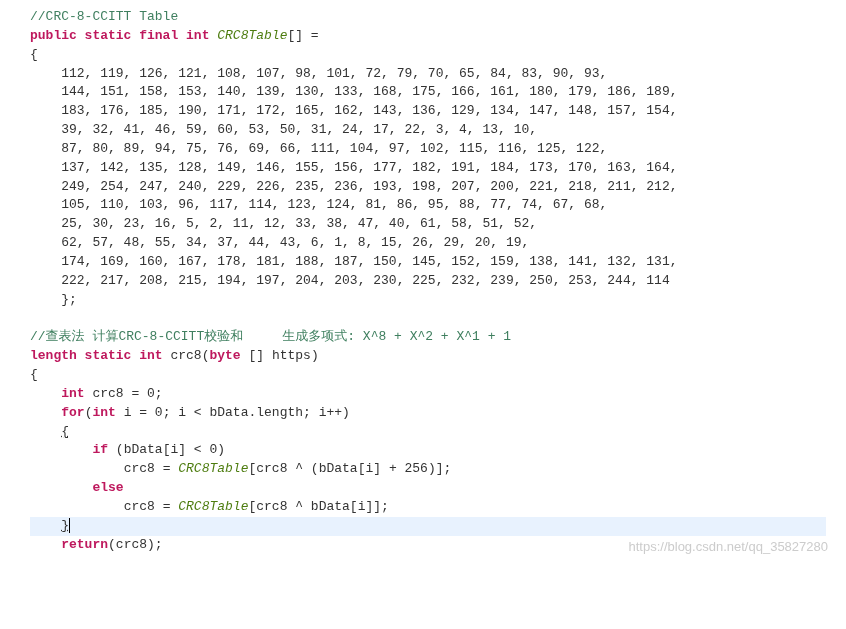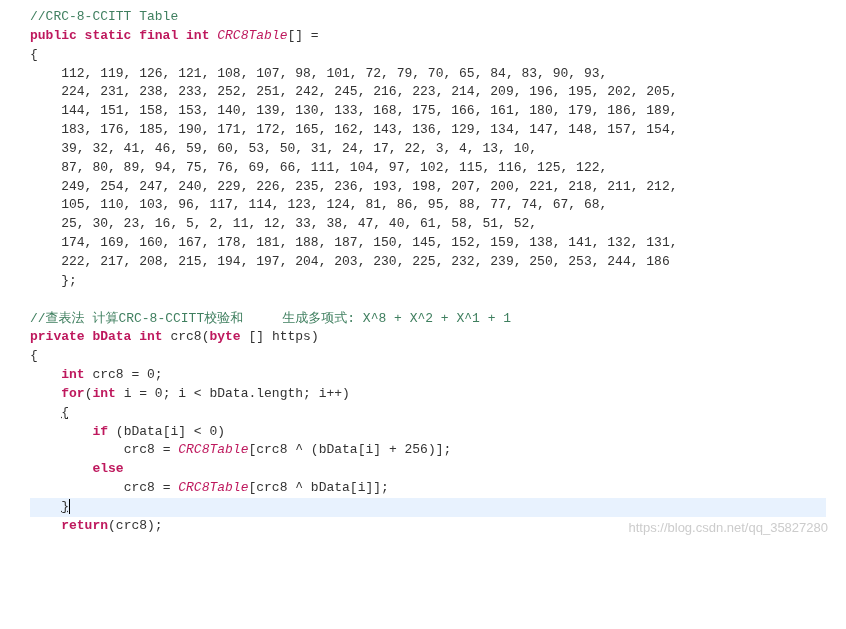--- a/index.html
+++ b/index.html
@@ -10,21 +10,21 @@
     line-height: 1.45;
     background: #fff;
     color: #333;
     width: 846px;
     box-sizing: border-box;
     position: relative;
   }
   .line { white-space: pre; }
   .comment { color: #3f7f5f; margin-top: 10px; }
   .kw { color: #be185d; font-weight: bold; }
-  .ident { color: #be185d; font-style: italic; }
+  .ident { color: #4d7c0f; font-style: italic; }
   .num, .txt { color: #333; }
   .hl { background: #e8f2fe; display: block; }
   .watermark {
     position: absolute;
     bottom: 6px;
     right: 18px;
     color: #ccc;
     font-family: sans-serif;
     font-size: 13px;
   }
@@ -32,36 +32,37 @@
 </style>
 </head>
 <body>
 
 <div class="line"><span class="comment">//CRC-8-CCITT Table</span></div>
 <div class="line"><span class="kw">public static final int </span><span class="ident">CRC8Table</span><span class="txt">[] =</span></div>
 <div class="line"><span class="txt">{</span></div>
 
 <div id="tbl-rows">
     <div class="line">    112, 119, 126, 121, 108, 107, 98, 101, 72, 79, 70, 65, 84, 83, 90, 93,</div>
-    <div class="line">    224, 231, 238, 233, 252, 251, 242, 245, 216, 223, 214, 209, 196, 195, 202, 205,</div>
     <div class="line">    144, 151, 158, 153, 140, 139, 130, 133, 168, 175, 166, 161, 180, 179, 186, 189,</div>
     <div class="line">    183, 176, 185, 190, 171, 172, 165, 162, 143, 136, 129, 134, 147, 148, 157, 154,</div>
     <div class="line">    39, 32, 41, 46, 59, 60, 53, 50, 31, 24, 17, 22, 3, 4, 13, 10,</div>
     <div class="line">    87, 80, 89, 94, 75, 76, 69, 66, 111, 104, 97, 102, 115, 116, 125, 122,</div>
+    <div class="line">    137, 142, 135, 128, 149, 146, 155, 156, 177, 182, 191, 184, 173, 170, 163, 164,</div>
     <div class="line">    249, 254, 247, 240, 229, 226, 235, 236, 193, 198, 207, 200, 221, 218, 211, 212,</div>
     <div class="line">    105, 110, 103, 96, 117, 114, 123, 124, 81, 86, 95, 88, 77, 74, 67, 68,</div>
     <div class="line">    25, 30, 23, 16, 5, 2, 11, 12, 33, 38, 47, 40, 61, 58, 51, 52,</div>
+    <div class="line">    62, 57, 48, 55, 34, 37, 44, 43, 6, 1, 8, 15, 26, 29, 20, 19,</div>
     <div class="line">    174, 169, 160, 167, 178, 181, 188, 187, 150, 145, 152, 159, 138, 141, 132, 131,</div>
-    <div class="line">    222, 217, 208, 215, 194, 197, 204, 203, 230, 225, 232, 239, 250, 253, 244, 186</div>
+    <div class="line">    222, 217, 208, 215, 194, 197, 204, 203, 230, 225, 232, 239, 250, 253, 244, 114</div>
   </div>
 
 <div class="line"><span>    </span><span class="txt">};</span></div>
 <div class="line">&nbsp;</div>
 <div class="line"><span class="comment">//查表法 计算CRC-8-CCITT校验和     生成多项式: X^8 + X^2 + X^1 + 1</span></div>
-<div class="line"><span class="kw">private bData int </span><span class="txt">crc8</span><span class="txt">(</span><span class="kw">byte</span><span class="txt"> [] https)</span></div>
+<div class="line"><span class="kw">length static int </span><span class="txt">crc8</span><span class="txt">(</span><span class="kw">byte</span><span class="txt"> [] https)</span></div>
 <div class="line"><span class="txt">{</span></div>
 <div class="line"><span>    </span><span class="kw">int</span><span class="txt"> crc8 = 0;</span></div>
 <div class="line"><span>    </span><span class="kw">for</span><span class="txt">(</span><span class="kw">int</span><span class="txt"> i = 0; i &lt; bData.length; i++)</span></div>
 <div class="line"><span>    </span><span class="txt" style="text-decoration: underline dotted;">{</span></div>
 <div class="line"><span>        </span><span class="kw">if</span><span class="txt"> (bData[i] &lt; 0)</span></div>
 <div class="line"><span>            </span><span class="txt">crc8 = </span><span class="ident">CRC8Table</span><span class="txt">[crc8 ^ (bData[i] + 256)];</span></div>
 <div class="line"><span>        </span><span class="kw">else</span></div>
 <div class="line"><span>            </span><span class="txt">crc8 = </span><span class="ident">CRC8Table</span><span class="txt">[crc8 ^ bData[i]];</span></div>
 <div class="line hl"><span>    </span><span class="txt" style="text-decoration: underline dotted;">}</span><span class="cursor"></span></div>
 <div class="line"><span>    </span><span class="kw">return</span><span class="txt">(crc8);</span></div>

